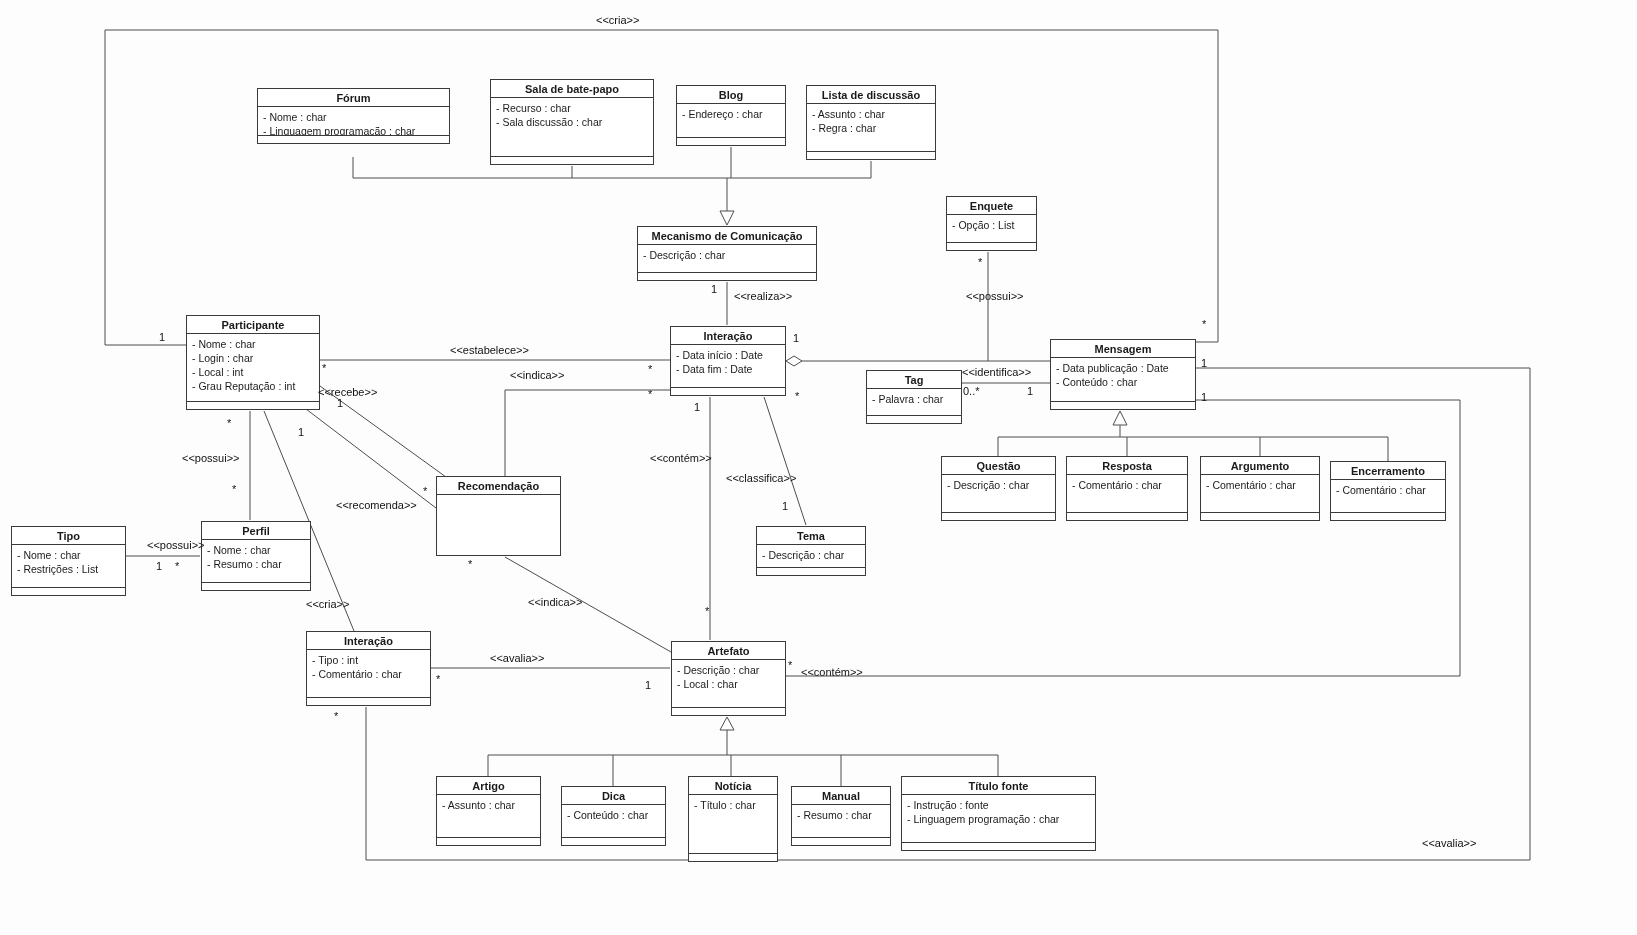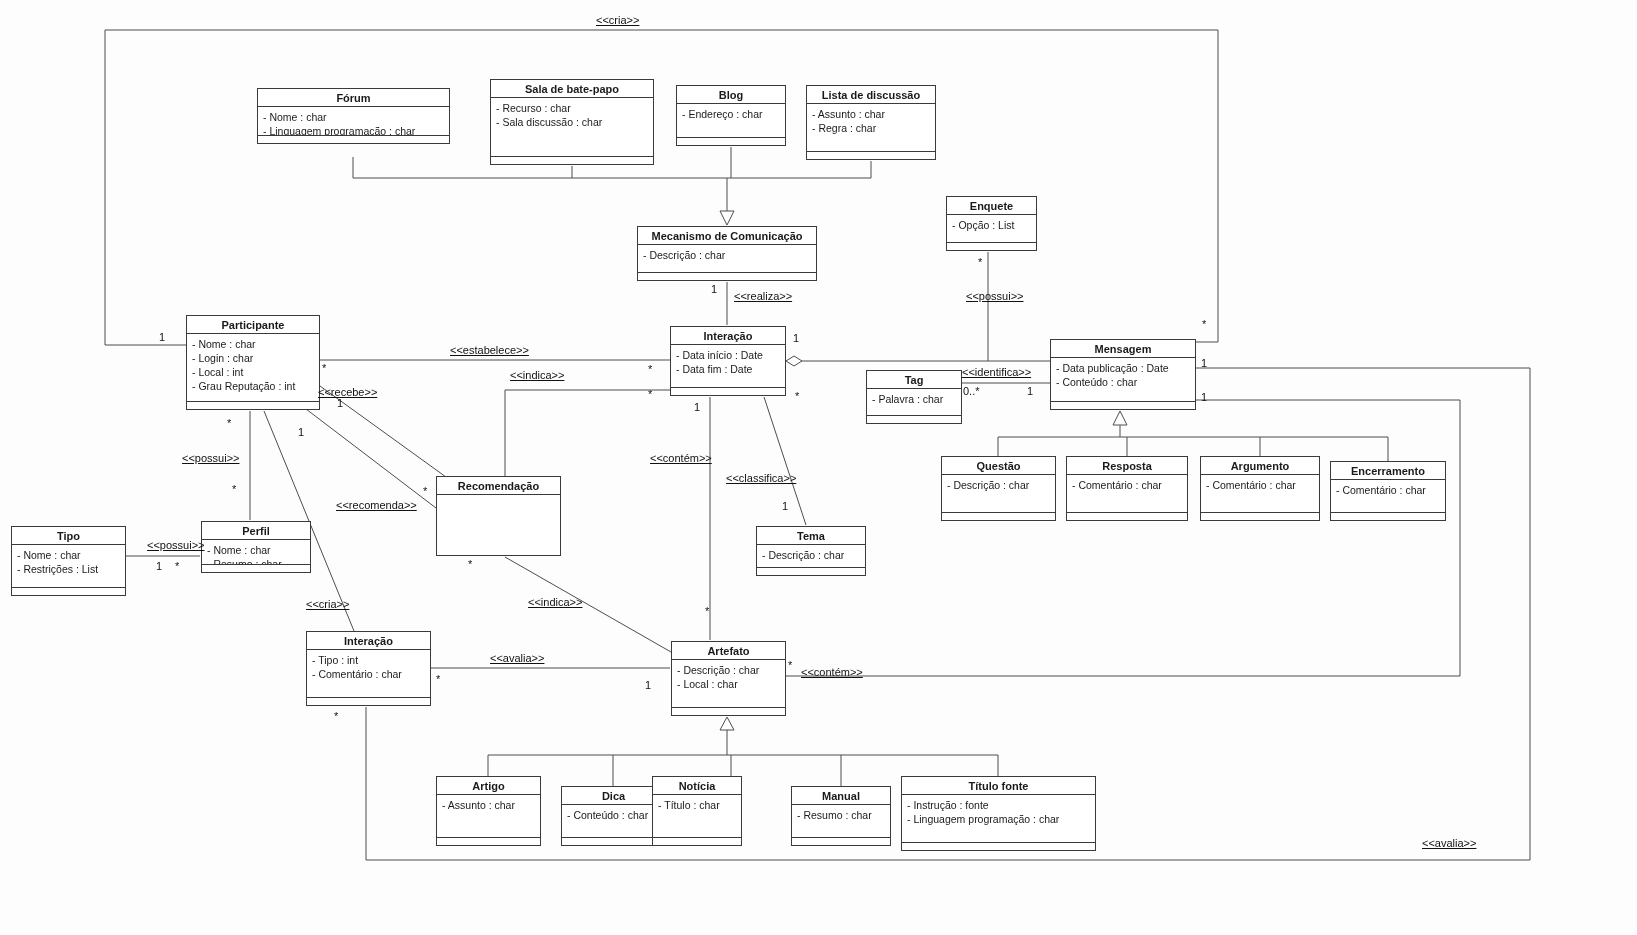--- a/index.html
+++ b/index.html
@@ -7,21 +7,21 @@
   body { font-family:"Liberation Sans", sans-serif; }
   .canvas { position:relative; width:1637px; height:935px; background:#fdfdfd; overflow:hidden; }
   svg.wires { position:absolute; left:0; top:0; }
   svg.wires path, svg.wires polyline { fill:none; stroke:#4d4d4d; stroke-width:1; }
   svg.wires polygon { fill:#ffffff; stroke:#4d4d4d; stroke-width:1; }
   .cls { position:absolute; background:#ffffff; border:1px solid #3a3a3a; display:flex; flex-direction:column; color:#1a1a1a; }
   .cn { font-weight:bold; font-size:11px; text-align:center; padding:3px 2px 2px 2px; border-bottom:1px solid #3a3a3a; white-space:nowrap; overflow:hidden; }
   .ca { flex:1; font-size:10.5px; line-height:14px; padding:3px 4px 2px 5px; border-bottom:1px solid #3a3a3a; overflow:hidden; }
   .ca div { white-space:nowrap; }
   .co { height:7px; background:#ffffff; }
-  .lbl { position:absolute; font-size:11px; color:#111111; white-space:nowrap;text-decoration:underline; }
+  .lbl { position:absolute; font-size:11px; color:#111111; white-space:nowrap; }
   .mult { position:absolute; font-size:11px; color:#111111; white-space:nowrap; }
 </style>
 </head>
 <body>
 
 <div class="canvas">
 
   <svg class="wires" width="1637" height="935" viewBox="0 0 1637 935">
 
     <path d="M353,157 V178 M572,166 V178 M871,161 V178 M353,178 H871 M731,147 V178 M727,178 V211"></path>
@@ -204,21 +204,21 @@
 
   <div class="cls" style="left:11px;top:526px;width:115px;height:70px">
     <div class="cn">Tipo</div>
     <div class="ca">
       <div>- Nome : char</div>
       <div>- Restrições : List</div>
     </div>
     <div class="co"></div>
   </div>
 
-  <div class="cls" style="left:201px;top:521px;width:110px;height:52px">
+  <div class="cls" style="left:201px;top:521px;width:110px;height:70px">
     <div class="cn">Perfil</div>
     <div class="ca">
       <div>- Nome : char</div>
       <div>- Resumo : char</div>
     </div>
     <div class="co"></div>
   </div>
 
   <div class="cls" style="left:306px;top:631px;width:125px;height:75px">
     <div class="cn">Interação</div>
@@ -247,21 +247,21 @@
   </div>
 
   <div class="cls" style="left:561px;top:786px;width:105px;height:60px">
     <div class="cn">Dica</div>
     <div class="ca">
       <div>- Conteúdo : char</div>
     </div>
     <div class="co"></div>
   </div>
 
-  <div class="cls" style="left:652px;top:776px;width:90px;height:70px">
+  <div class="cls" style="left:688px;top:776px;width:90px;height:86px">
     <div class="cn">Notícia</div>
     <div class="ca">
       <div>- Título : char</div>
     </div>
     <div class="co"></div>
   </div>
 
   <div class="cls" style="left:791px;top:786px;width:100px;height:60px">
     <div class="cn">Manual</div>
     <div class="ca">

